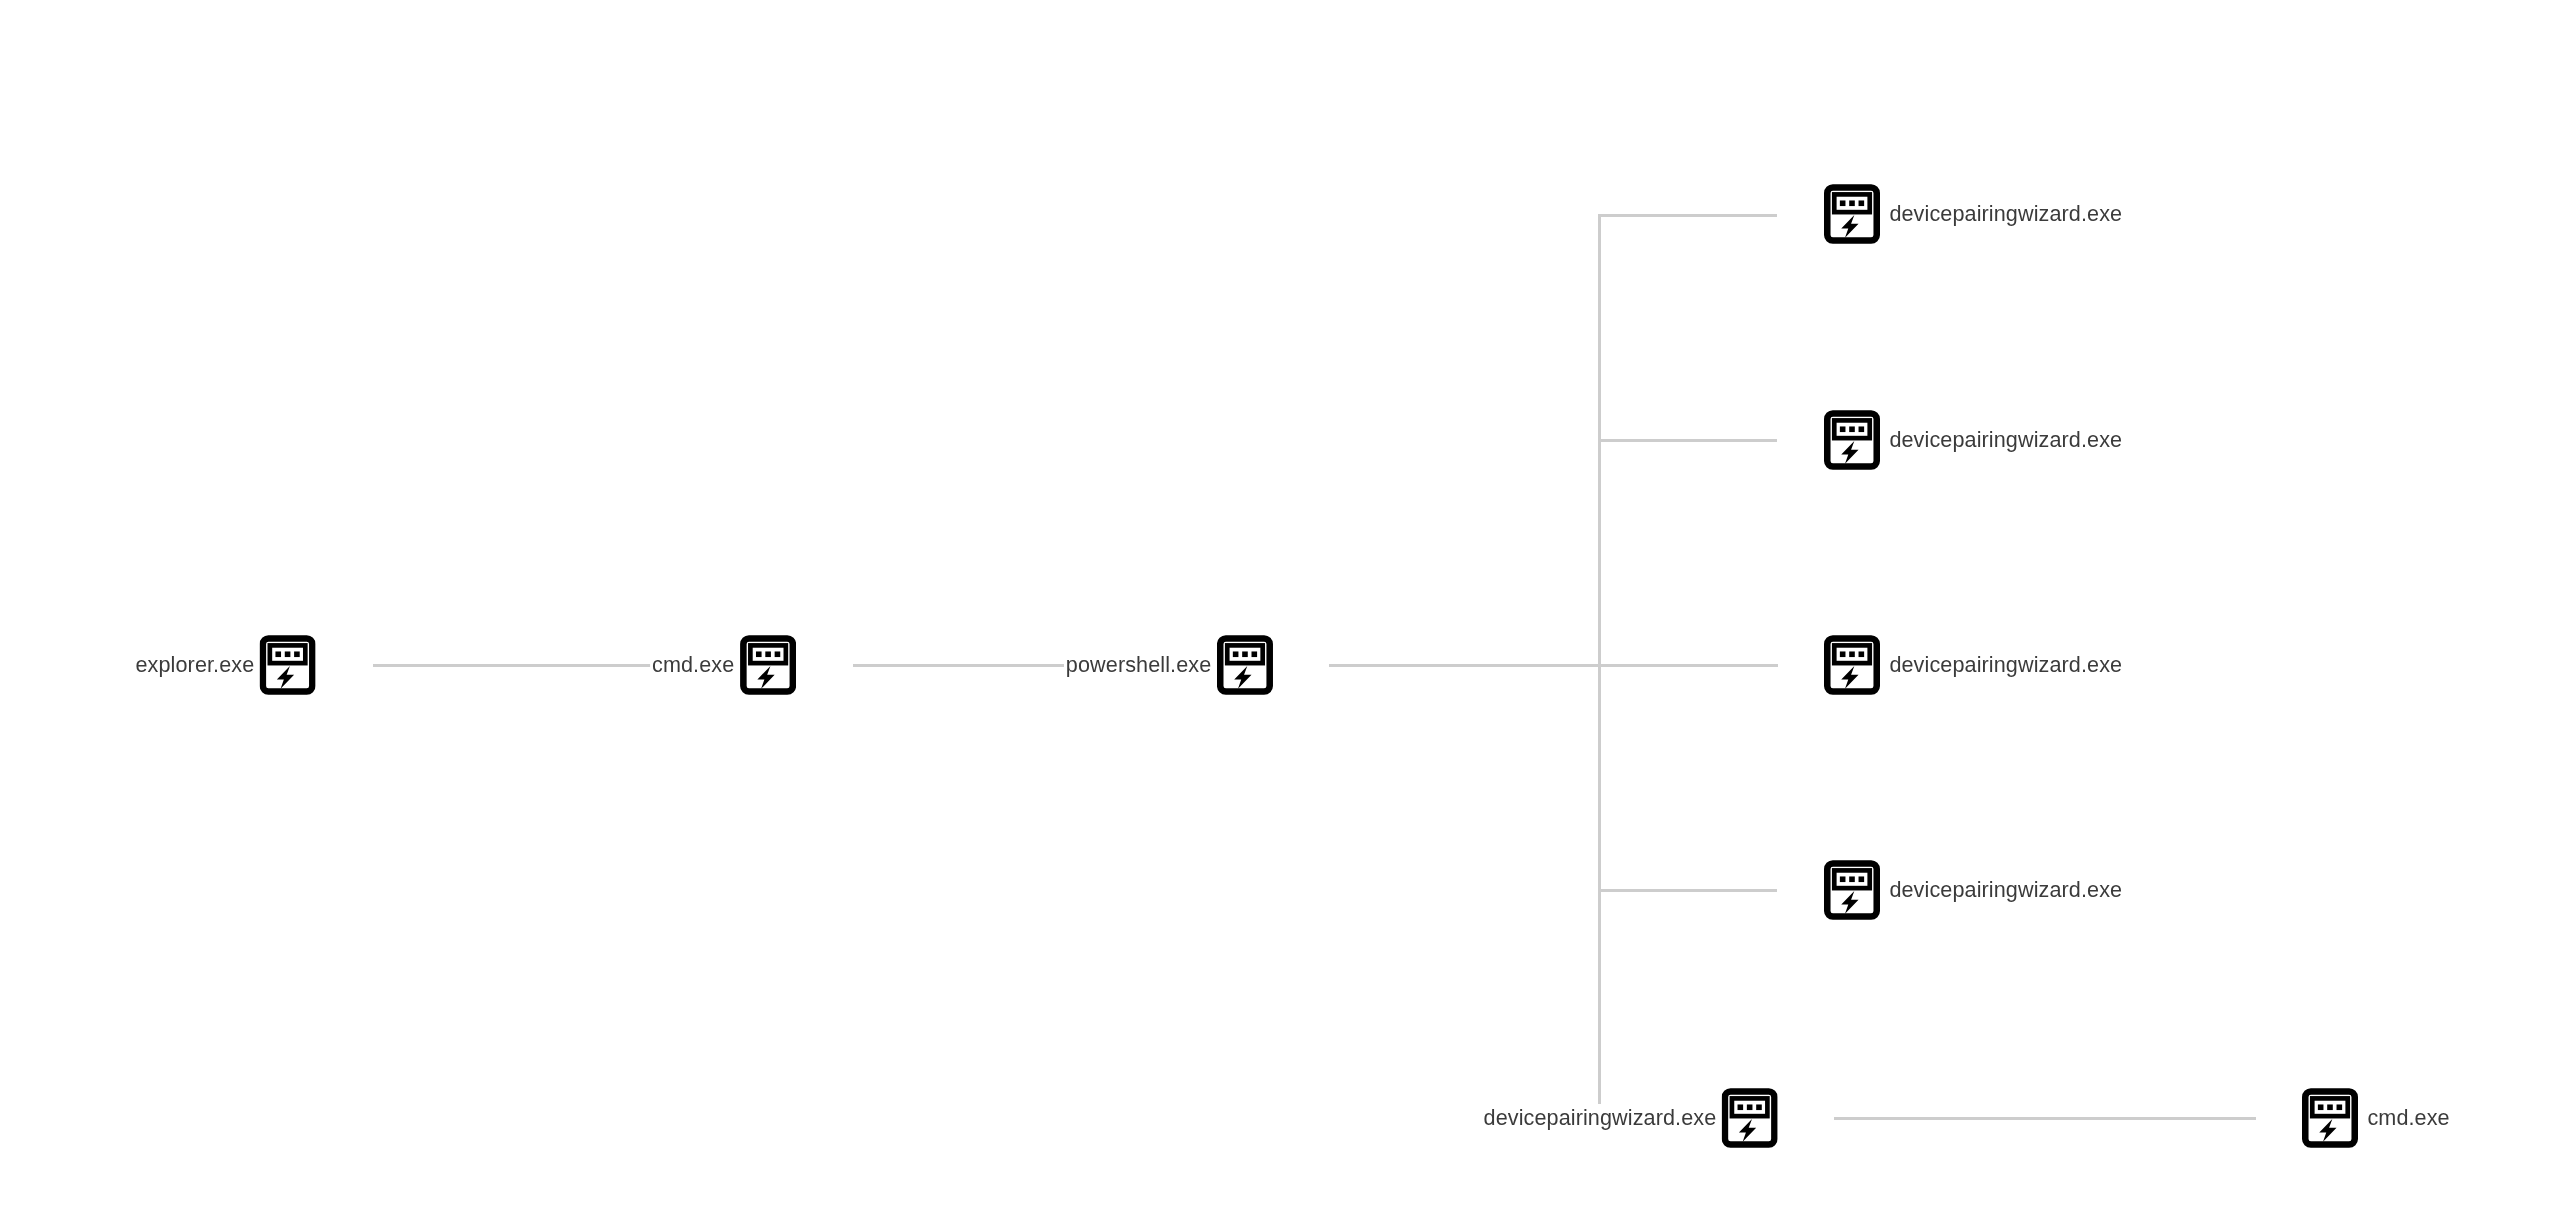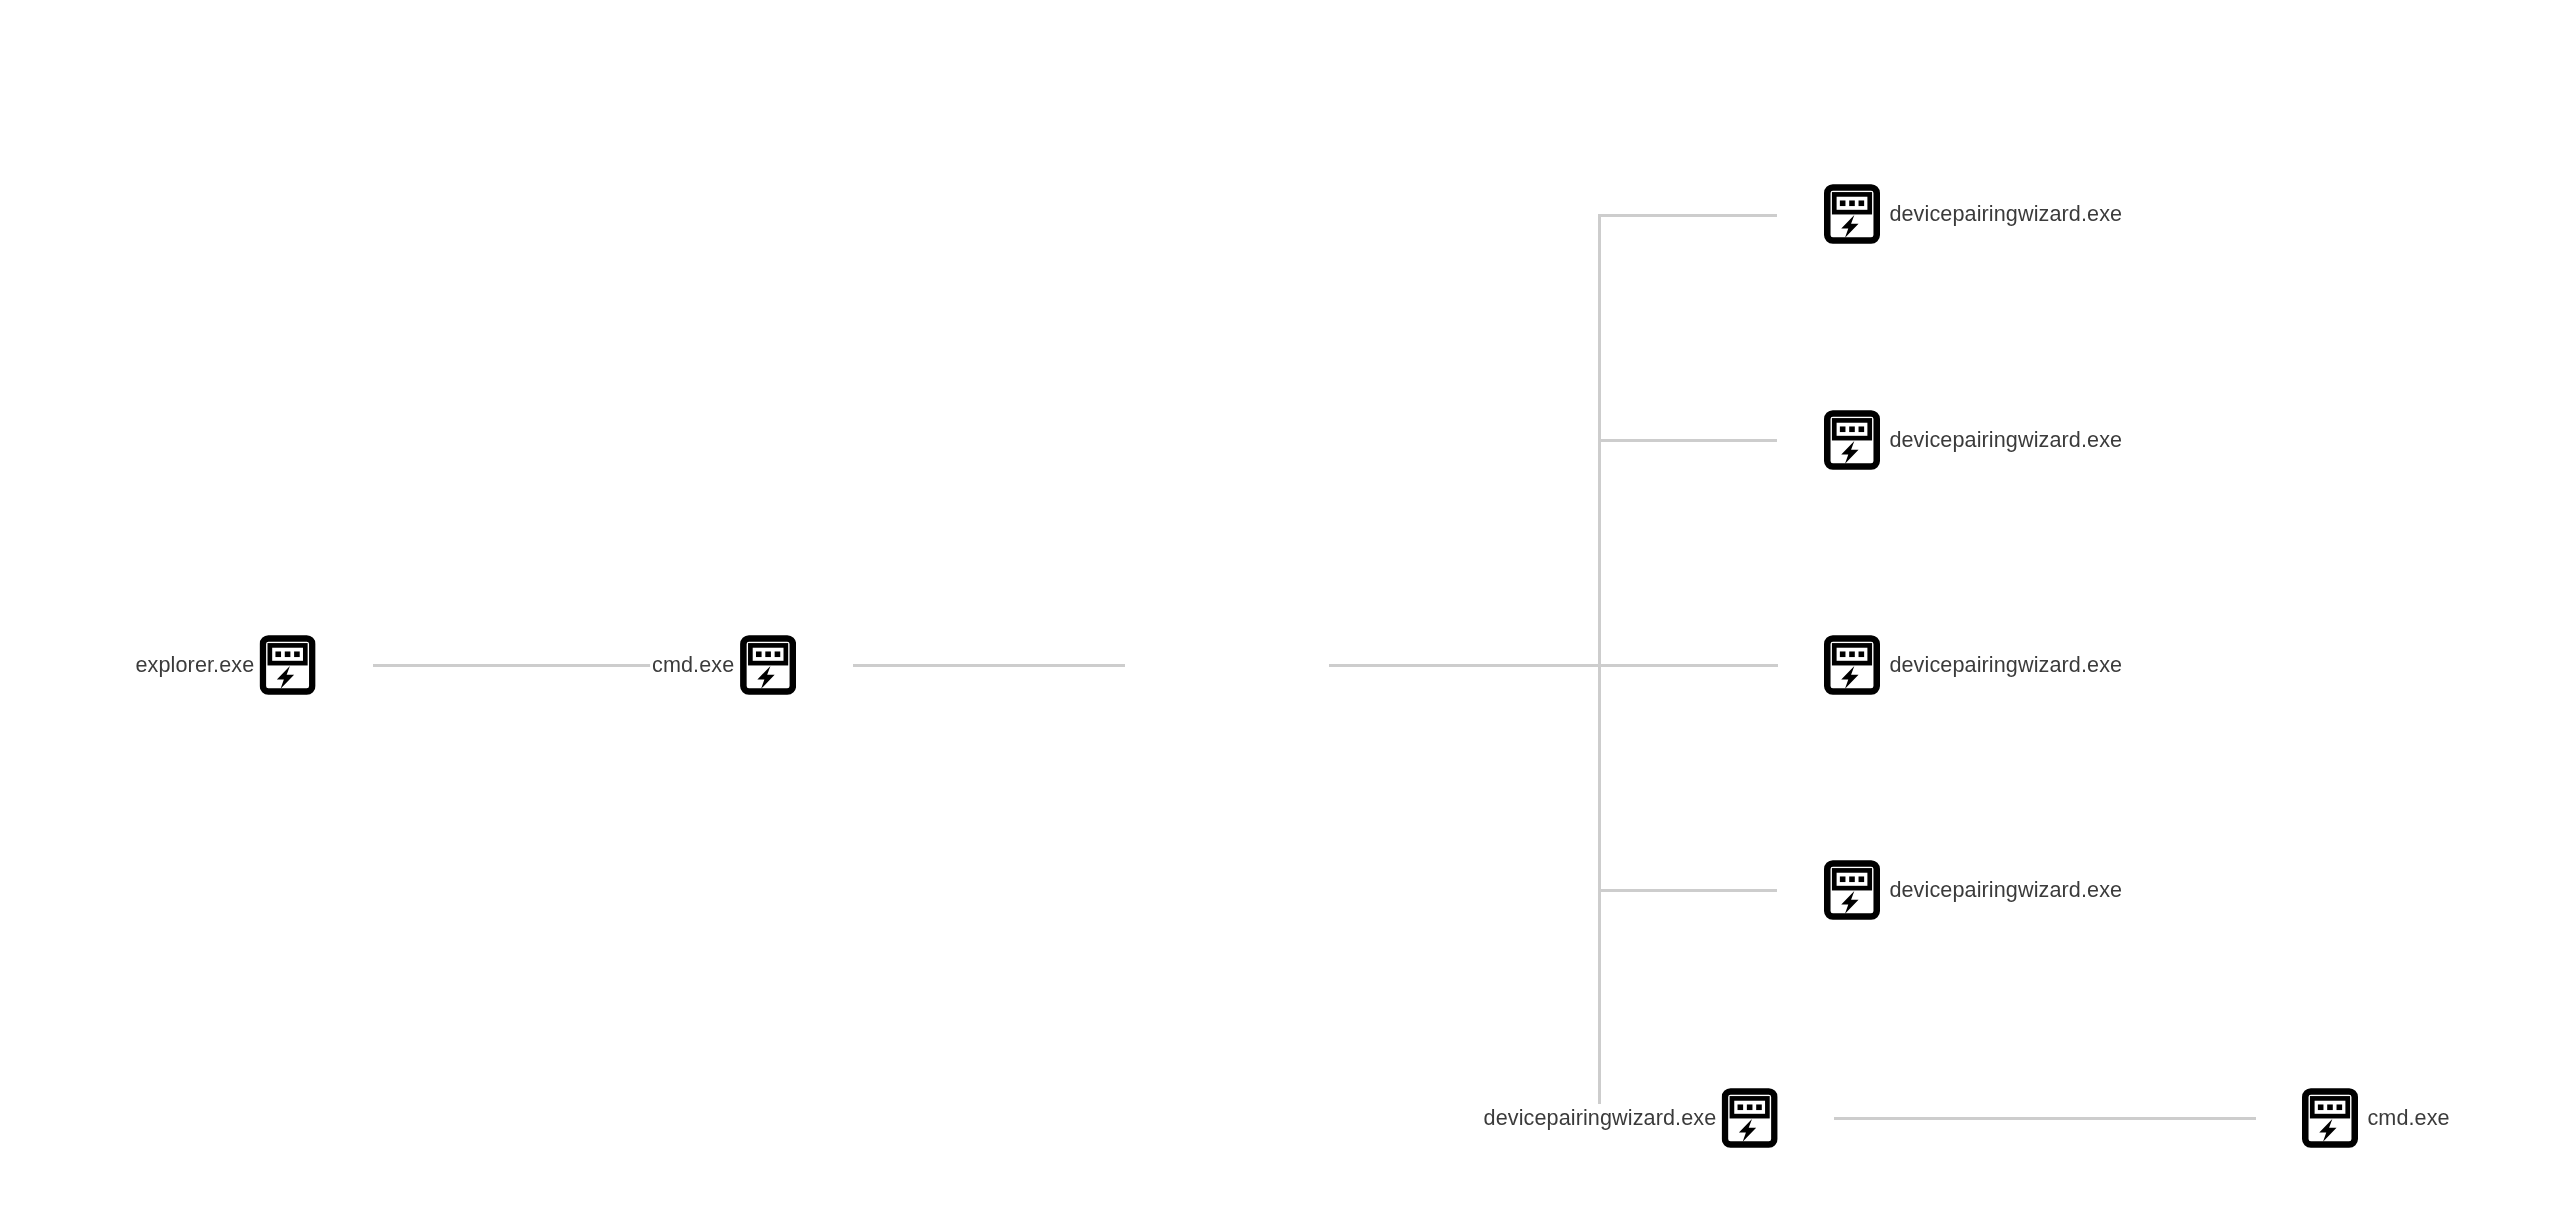--- a/index.html
+++ b/index.html
@@ -126,20 +126,33 @@
         <rect x="3.5" y="3.5" width="53" height="57" rx="6" ry="6" fill="#ffffff" stroke="#000000" stroke-width="7"></rect>
         <rect x="11" y="11" width="38" height="19" fill="#ffffff" stroke="#000000" stroke-width="5"></rect>
         <rect x="17" y="17.5" width="6" height="6" fill="#000000"></rect>
         <rect x="27" y="17.5" width="6" height="6" fill="#000000"></rect>
         <rect x="37" y="17.5" width="6" height="6" fill="#000000"></rect>
         <path d="M32.5 33 L18.5 47.5 L26 47.5 L22.5 57.5 L37 42.5 L29 42.5 Z" fill="#000000"></path>
       </svg>
     </span>
   </div>
 
+  <div class="node label-left" style="left:1273px; top:665px; transform:translate(-100%,-50%);">
+    <span class="node-label">powershell.exe</span>
+    <span class="proc-icon">
+      <svg viewBox="0 0 60 64" xmlns="http://www.w3.org/2000/svg">
+        <rect x="3.5" y="3.5" width="53" height="57" rx="6" ry="6" fill="#ffffff" stroke="#000000" stroke-width="7"></rect>
+        <rect x="11" y="11" width="38" height="19" fill="#ffffff" stroke="#000000" stroke-width="5"></rect>
+        <rect x="17" y="17.5" width="6" height="6" fill="#000000"></rect>
+        <rect x="27" y="17.5" width="6" height="6" fill="#000000"></rect>
+        <rect x="37" y="17.5" width="6" height="6" fill="#000000"></rect>
+        <path d="M32.5 33 L18.5 47.5 L26 47.5 L22.5 57.5 L37 42.5 L29 42.5 Z" fill="#000000"></path>
+      </svg>
+    </span>
+  </div>
 
   <div class="node label-right" style="left:1778px; top:214px; transform:translate(0,-50%);">
     <span class="proc-icon">
       <svg viewBox="0 0 60 64" xmlns="http://www.w3.org/2000/svg">
         <rect x="3.5" y="3.5" width="53" height="57" rx="6" ry="6" fill="#ffffff" stroke="#000000" stroke-width="7"></rect>
         <rect x="11" y="11" width="38" height="19" fill="#ffffff" stroke="#000000" stroke-width="5"></rect>
         <rect x="17" y="17.5" width="6" height="6" fill="#000000"></rect>
         <rect x="27" y="17.5" width="6" height="6" fill="#000000"></rect>
         <rect x="37" y="17.5" width="6" height="6" fill="#000000"></rect>
         <path d="M32.5 33 L18.5 47.5 L26 47.5 L22.5 57.5 L37 42.5 L29 42.5 Z" fill="#000000"></path>

